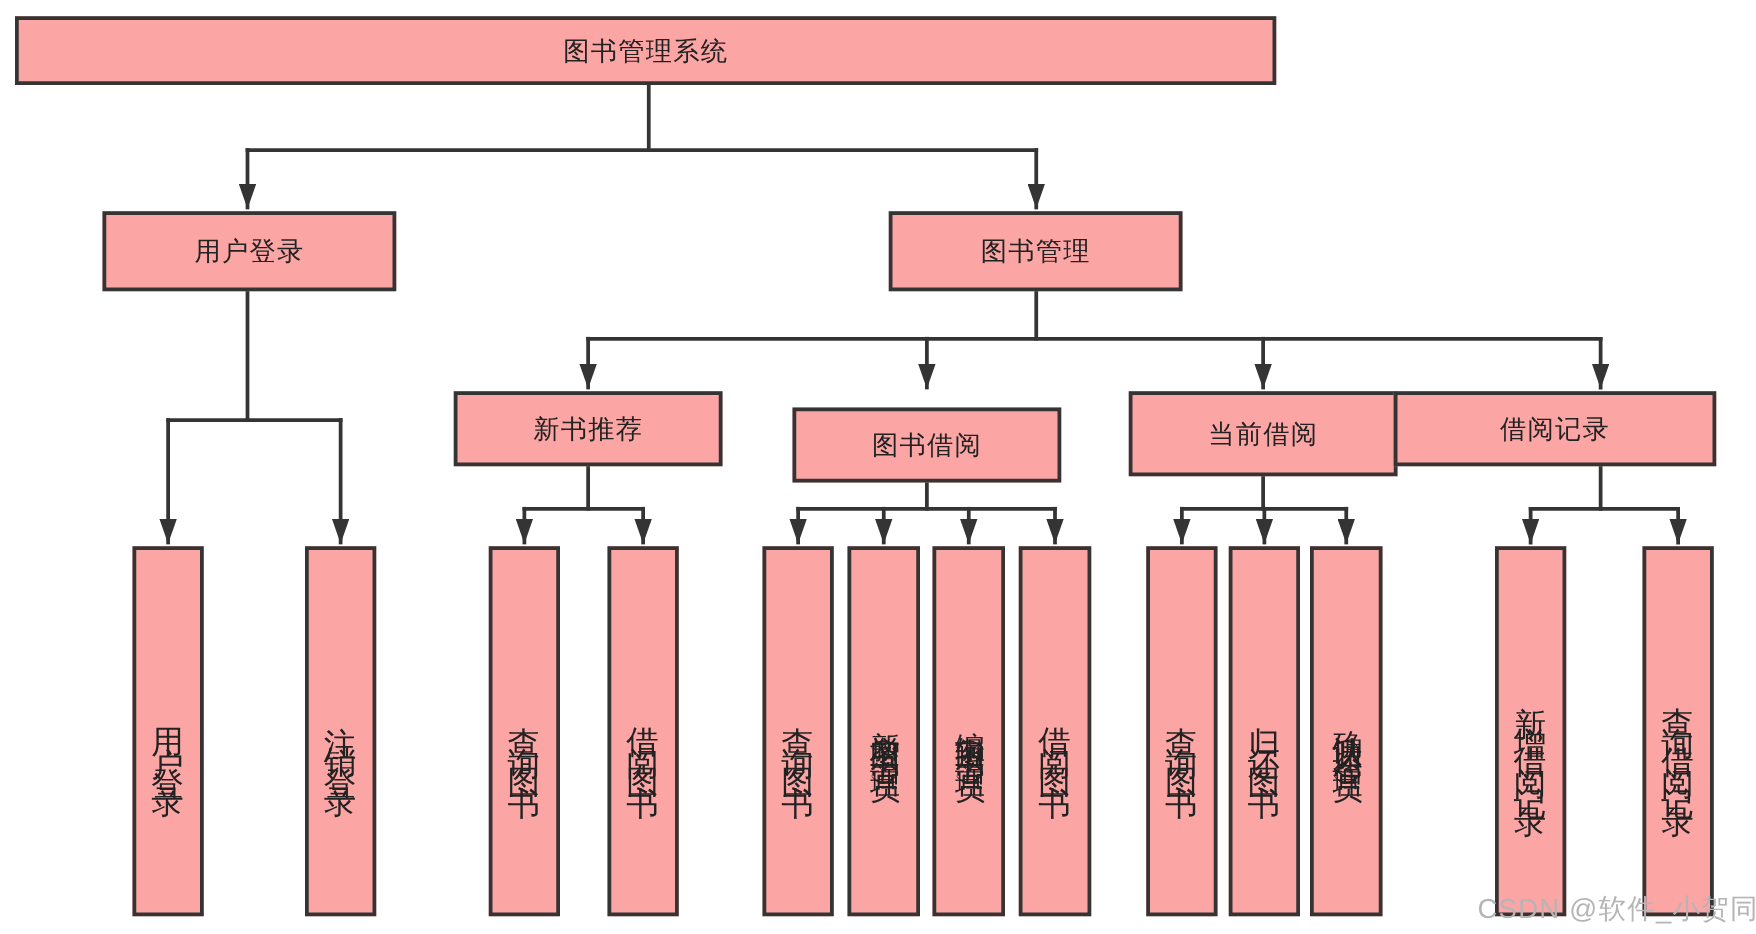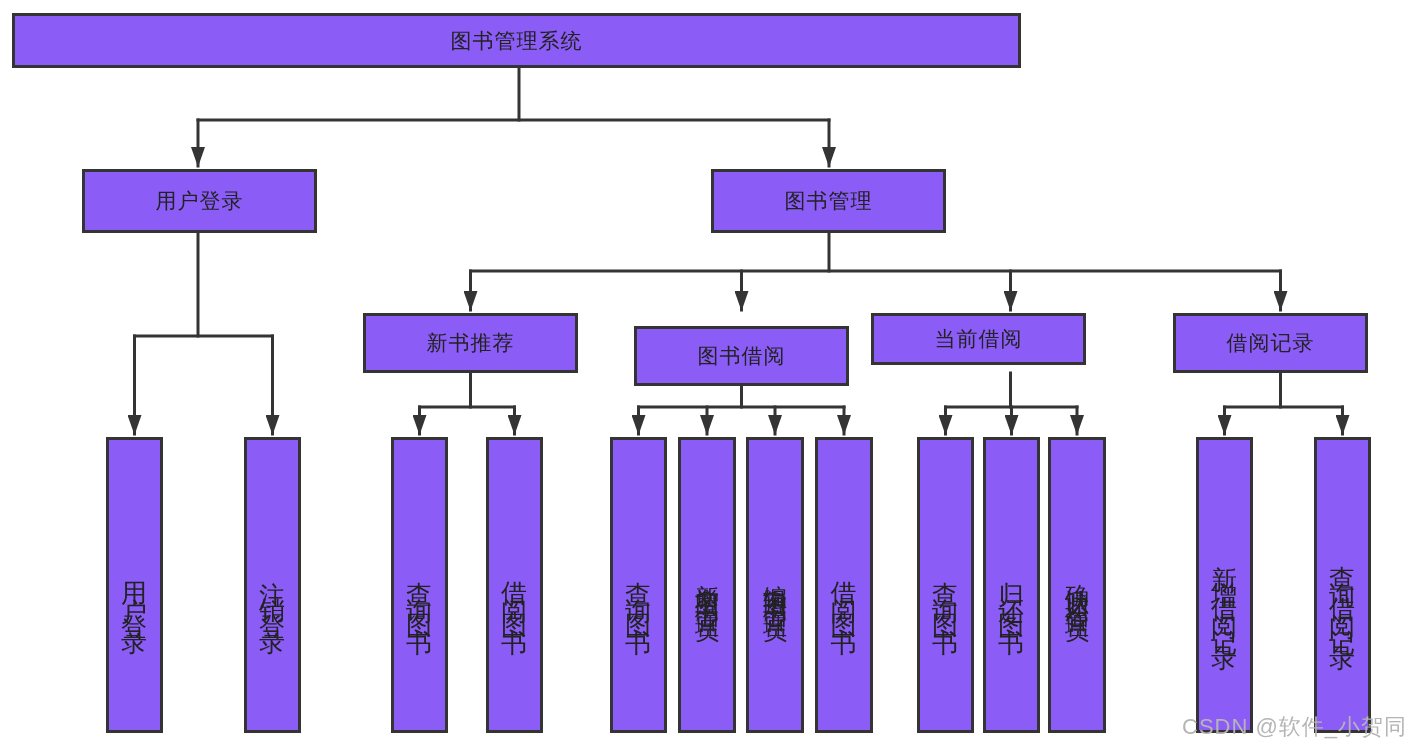--- a/index.html
+++ b/index.html
@@ -8,21 +8,21 @@
     width:1405px;height:747px;
     background:#ffffff;
     font-family:"Liberation Sans","DejaVu Sans",sans-serif;
     overflow:hidden;
   }
   .wires{position:absolute;left:0;top:0;width:1405px;height:747px;}
   .node{
     position:absolute;
     box-sizing:border-box;
     border:3px solid #343434;
-    background:#8b5cf6;
+    background:#fca5a5;
     display:flex;
     align-items:center;
     justify-content:center;
     color:#222222;
   }
   .hbox{font-size:21px;letter-spacing:1px;}
   .vbox{top:437px;width:57px;height:296px;}
   .vlbl{
     writing-mode:vertical-rl;
     text-orientation:mixed;
@@ -121,24 +121,24 @@
   <div class="node hbox" style="left:363px;top:313px;width:215px;height:60px">
     <span>新书推荐</span>
   </div>
 
   <div class="node hbox" style="left:711px;top:169px;width:235px;height:64px">
     <span>图书管理</span>
   </div>
   <div class="node hbox" style="left:634px;top:326px;width:215px;height:60px">
     <span>图书借阅</span>
   </div>
-  <div class="node hbox" style="left:871px;top:313px;width:215px;height:52px">
+  <div class="node hbox" style="left:903px;top:313px;width:215px;height:68px">
     <span>当前借阅</span>
   </div>
-  <div class="node hbox" style="left:1173px;top:313px;width:195px;height:60px">
+  <div class="node hbox" style="left:1115px;top:313px;width:258px;height:60px">
     <span>借阅记录</span>
   </div>
 
   <div class="node vbox" style="left:106px">
     <span class="vlbl">用户登录</span>
   </div>
   <div class="node vbox" style="left:244px">
     <span class="vlbl">注销登录</span>
   </div>
 

